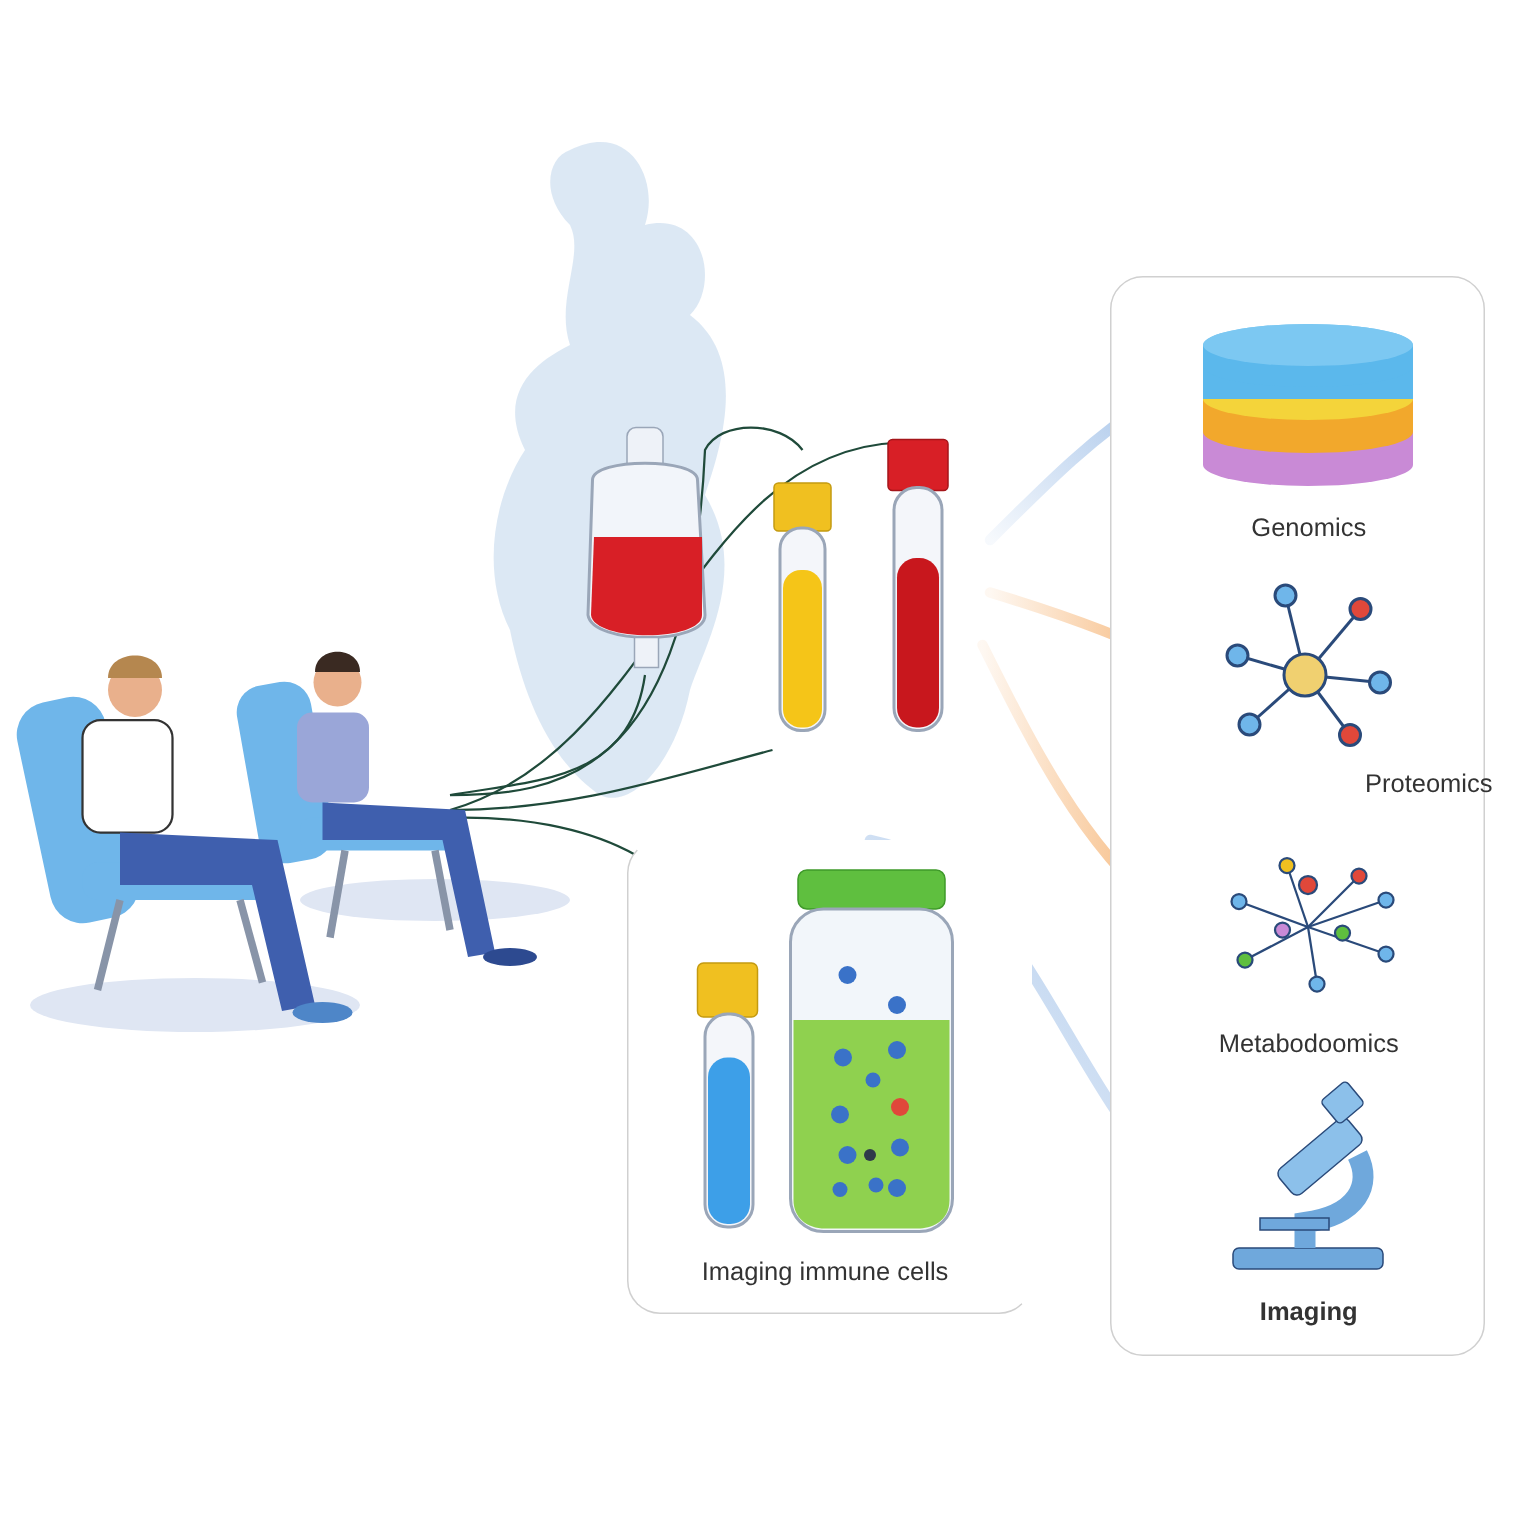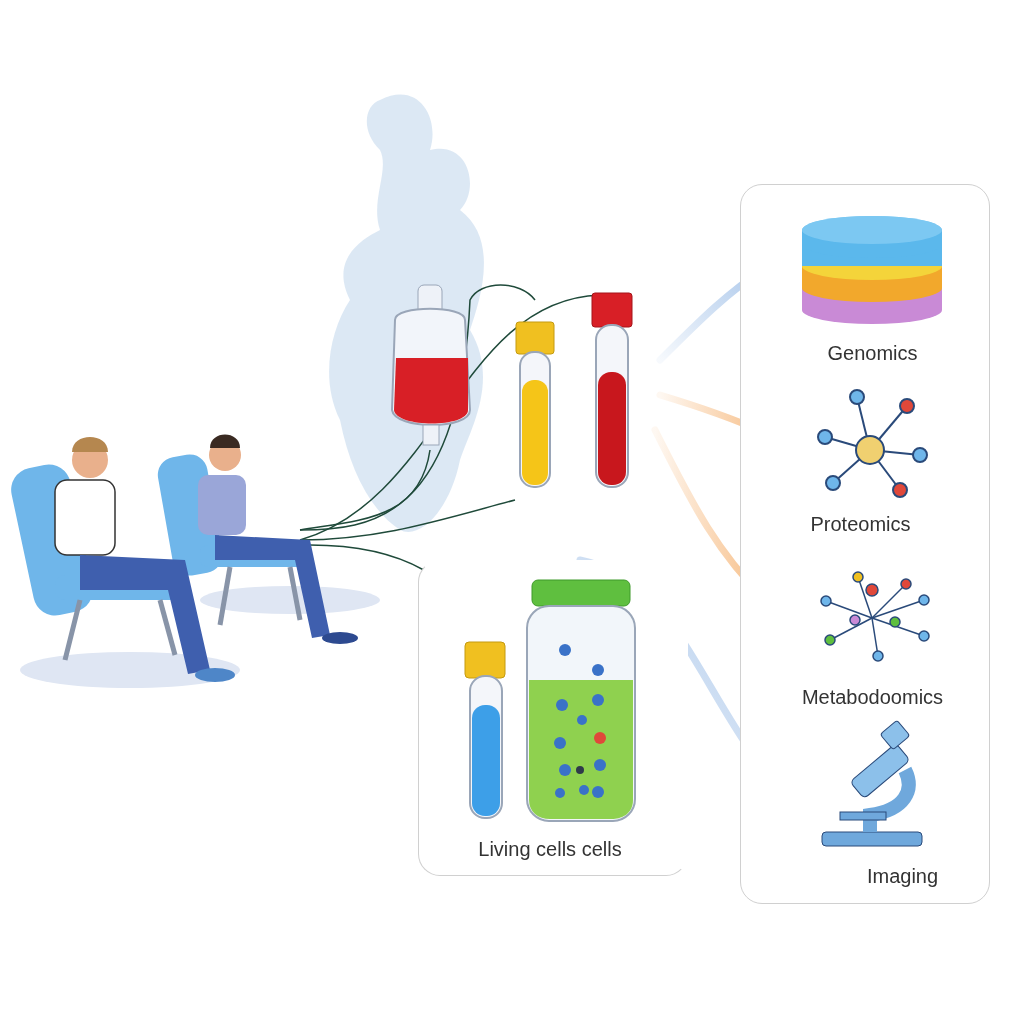--- a/index.html
+++ b/index.html
@@ -1,17 +1,17 @@
 <!DOCTYPE html>
 <html><head>
 <meta charset="utf-8">
 <style>
   html, body { margin:0; padding:0; background:#ffffff; }
   body { width:1024px; height:1024px; position:relative; overflow:hidden; font-family:"Liberation Sans", sans-serif; }
-  .label { position:absolute; font-size:20px; color:#333333; text-align:center; }
+  .label { position:absolute; font-size:17px; color:#333333; text-align:center; }
   .panel { position:absolute; border:1.5px solid #d0d0d0; border-radius:22px; background:#fff; }
   svg { position:absolute; left:0; top:0; }
 </style>
 </head>
 <body>
 
 <svg width="1024" height="1024">
   <path d="M380,100 C420,80 440,120 430,150 C470,140 480,190 460,210 C500,240 480,300 470,330 C500,380 470,430 460,460 C450,510 420,540 400,530 C370,510 350,470 340,420 C320,380 330,330 350,300 C330,260 360,240 380,230 C370,200 390,170 380,150 C360,130 365,105 380,100 Z" fill="#d6e4f2" opacity="0.85"></path>
 </svg>
 
@@ -120,21 +120,21 @@
       <circle cx="584" cy="790" r="5"></circle>
         <circle cx="598" cy="792" r="6"></circle>
         <circle cx="560" cy="793" r="5"></circle>
       <circle cx="598" cy="670" r="6"></circle>
         <circle cx="565" cy="650" r="6"></circle>
     </g>
     <circle cx="600" cy="738" r="6" fill="#e0483a"></circle>
     <circle cx="580" cy="770" r="4" fill="#2f3a4a"></circle>
   </g>
 </svg>
-<div class="label" style="left:440px; top:838px; width:220px;">Living cells cells</div>
+<div class="label" style="left:440px; top:838px; width:220px;">Imaging immune cells</div>
 
 <div class="panel" style="left:740px; top:184px; width:248px; height:718px;"></div>
 <svg width="1024" height="1024">
   <g>
     <ellipse cx="872" cy="310" rx="70" ry="14" fill="#c98ad6"></ellipse>
     <rect x="802" y="288" width="140" height="22" fill="#c98ad6"></rect>
     <ellipse cx="872" cy="288" rx="70" ry="14" fill="#f2a82c"></ellipse>
     <rect x="802" y="266" width="140" height="22" fill="#f2a82c"></rect>
     <ellipse cx="872" cy="266" rx="70" ry="14" fill="#f4d43a"></ellipse>
     <rect x="802" y="244" width="140" height="22" fill="#5bb8ec"></rect>
@@ -180,15 +180,15 @@
   <g>
     <rect x="822" y="832" width="100" height="14" rx="4" fill="#6fa8dc" stroke="#2a4a7a"></rect>
     <path d="M870,832 L870,815 C905,810 915,790 905,770" fill="none" stroke="#6fa8dc" stroke-width="14"></path>
     <rect x="850" y="760" width="60" height="22" rx="5" fill="#8cc0ea" stroke="#2a4a7a" transform="rotate(-40 880 771)"></rect>
     <rect x="884" y="725" width="22" height="20" rx="3" fill="#8cc0ea" stroke="#2a4a7a" transform="rotate(-40 895 735)"></rect>
     <rect x="840" y="812" width="46" height="8" fill="#6fa8dc" stroke="#2a4a7a"></rect>
   </g>
 </svg>
 
 <div class="label" style="left:790px; top:342px; width:165px;">Genomics</div>
-<div class="label" style="left:778px; top:513px; width:165px;">Proteomics</div>
+<div class="label" style="left:830px; top:513px; width:165px;text-align:right;">Proteomics</div>
 <div class="label" style="left:790px; top:686px; width:165px;">Metabodoomics</div>
-<div class="label" style="left:820px; top:865px; width:165px;">Imaging</div>
+<div class="label" style="left:790px; top:865px; width:165px;font-weight:bold;">Imaging</div>
 
 </body></html>

